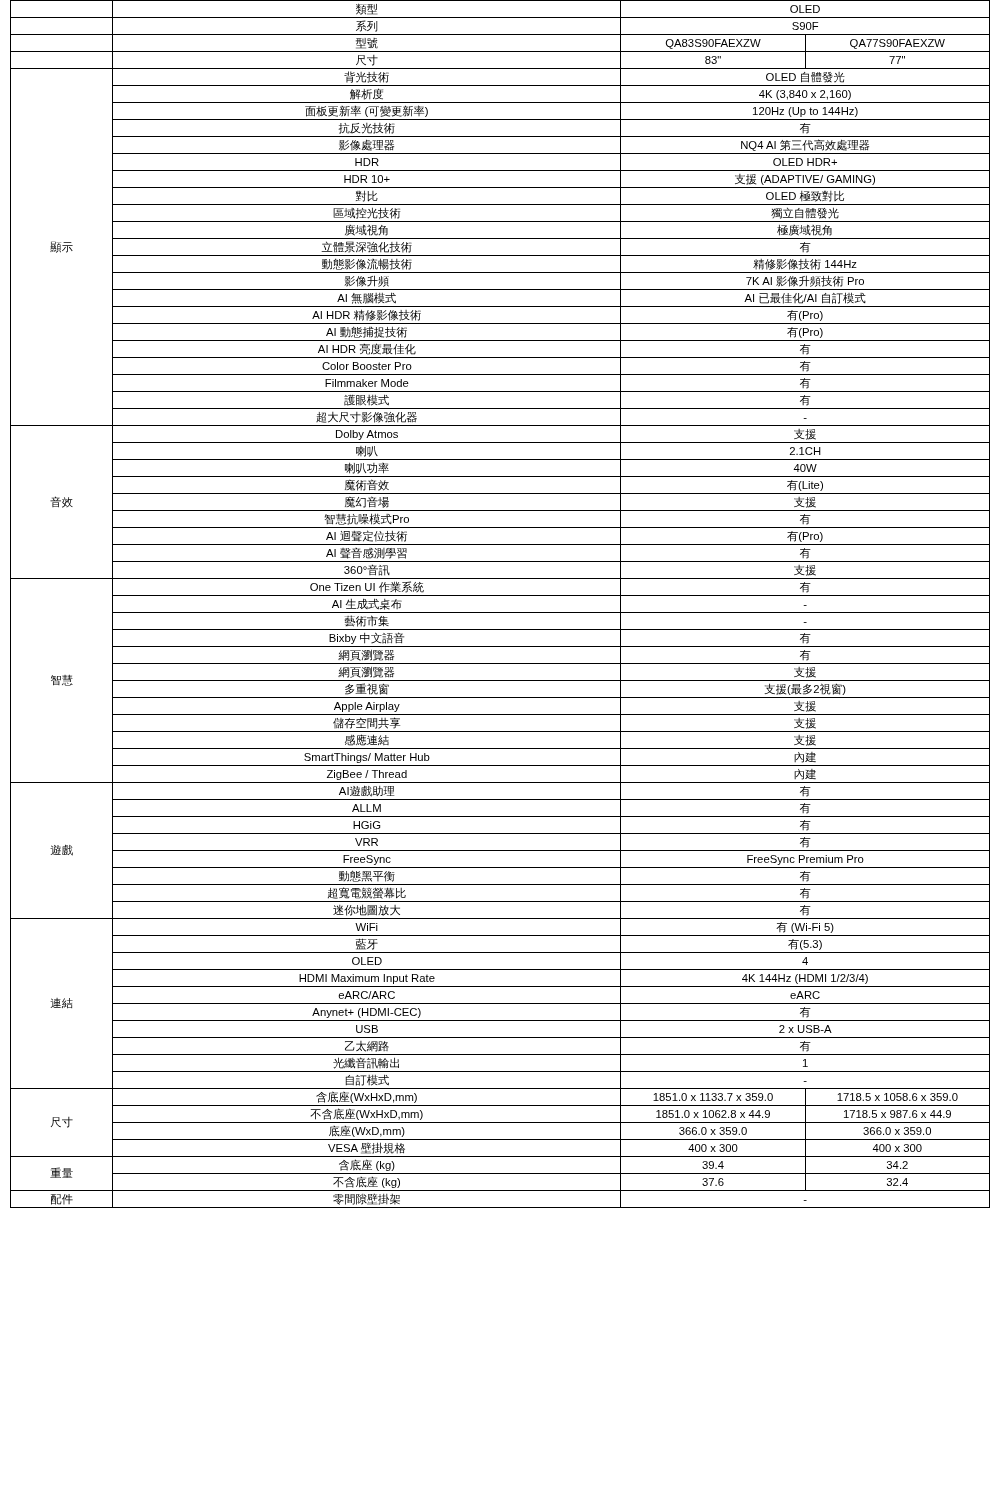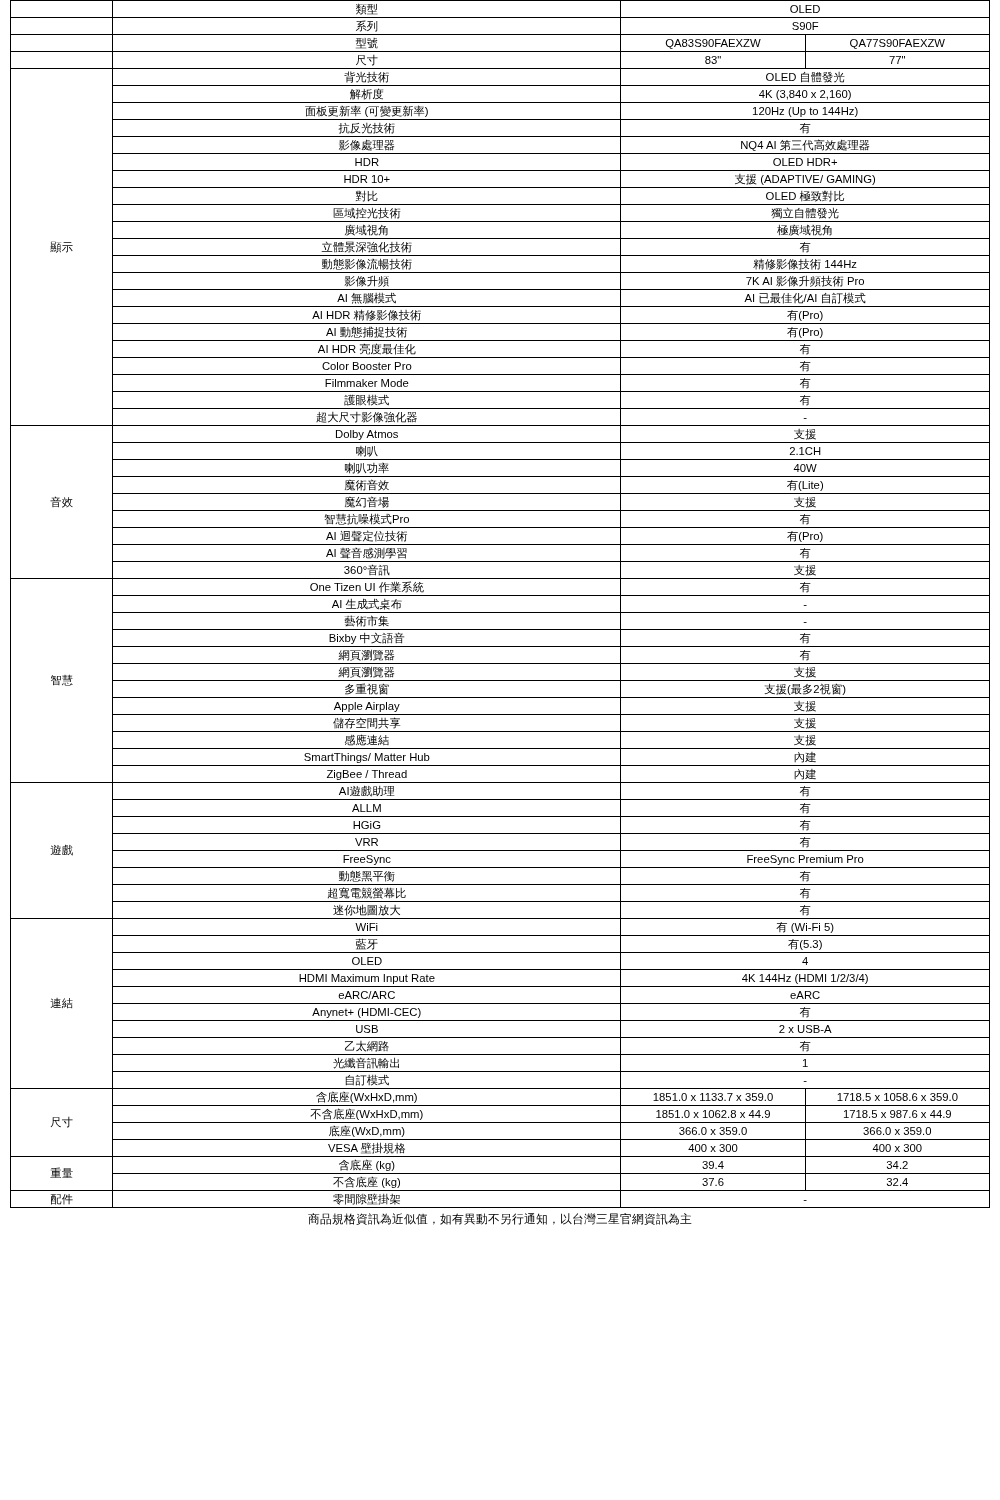--- a/index.html
+++ b/index.html
@@ -366,14 +366,13 @@
           <td class="val">37.6</td>
           <td class="val">32.4</td>
         </tr>
         <tr>
           <td class="grp" rowspan="1">配件</td>
           <td class="lbl">零間隙壁掛架</td>
           <td class="val" colspan="2">-</td>
         </tr>
       </tbody>
   </table>
-  <div class="footnote">商品規格資訊為近似值，如有異動不另行通知，以台灣三星官網資訊為主</div>
 </div>
 
 </body></html>

